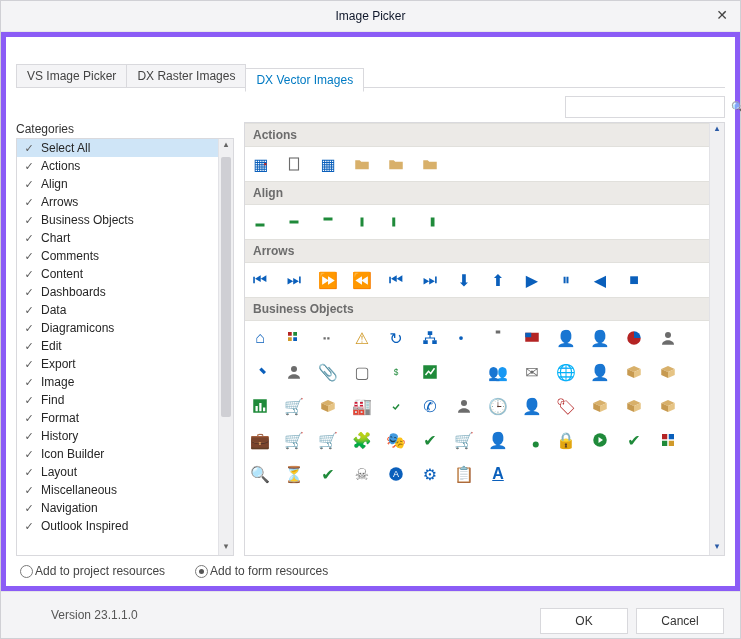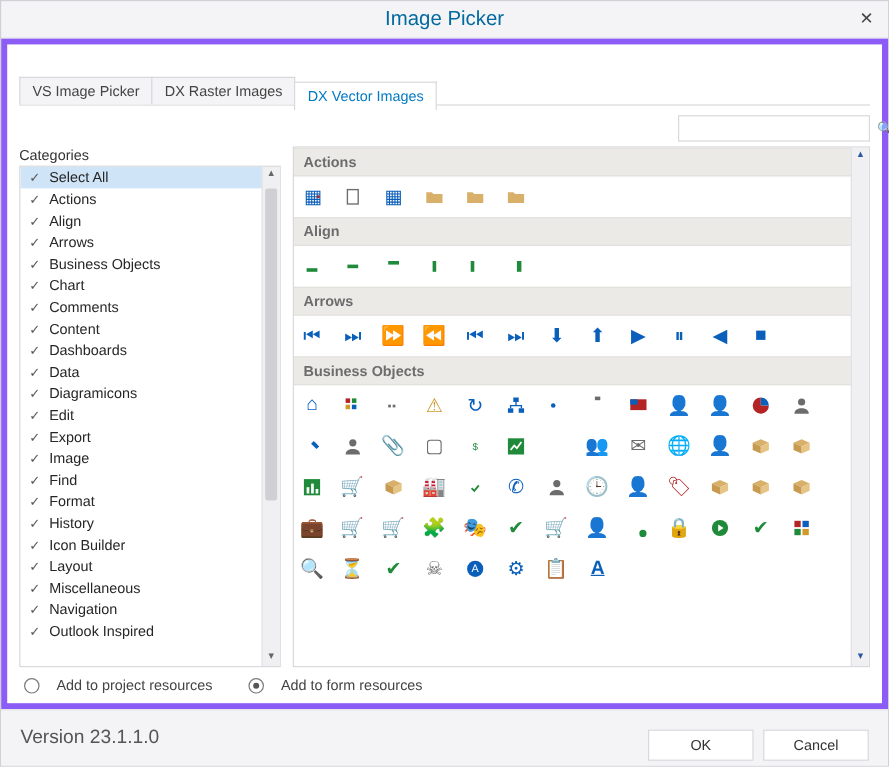--- a/index.html
+++ b/index.html
@@ -1,18 +1,18 @@
 <!DOCTYPE html>
 <html><head>
 <meta charset="utf-8">
 <style>
 html, body { margin:0; padding:0; font-family:"Segoe UI", Tahoma, sans-serif; font-size:12px; background:#f0f0f3; color:#262626;}
 .window { width:741px; height:639px; box-sizing:border-box; border:1px solid #d0d0d5; background:#f4f4f6; position:relative; display:flex; flex-direction:column;}
 .titlebar { height:30px; display:flex; align-items:center; justify-content:center; border-bottom:1px solid #e8e8eb; position:relative;}
-.titlebar .title { font-size:17px; color:#0369a1;}
+.titlebar .title { font-size:12px; color:#0f172a;}
 .close-x { position:absolute; right:12px; top:6px; font-size:14px; cursor:pointer; color:#444;}
 .inner { margin:0; border:5px solid #8b5cf6; background:#fff; flex:1; display:flex; flex-direction:column; padding:26px 10px 8px 10px; box-sizing:border-box;}
 .tabs { display:flex; align-items:flex-end; height:24px; border-bottom:1px solid #d9d9dd; padding-left:0;}
 .tab { padding:4px 10px 4px 10px; border:1px solid #d9d9dd; border-bottom:none; margin-right:-1px; background:#f4f4f6; font-size:12px; color:#444; cursor:pointer;}
 .tab.active { background:#fff; color:#007ac3; border-bottom:1px solid #fff; position:relative; top:5px;}
 .search-row { display:flex; justify-content:flex-end; margin:8px 0 4px 0;}
 .search-box { width:160px; height:22px; border:1px solid #d9d9dd; display:flex; align-items:center; padding:0 6px; box-sizing:border-box; background:#fff;}
 .search-box input { border:none; outline:none; flex:1; font-size:12px; background:transparent;}
 .search-box .sicon { color:#888; font-size:11px;}
 .body { display:flex; flex:1; min-height:0; gap:10px;}
@@ -29,25 +29,25 @@
 .cat-list li.selected { background:#cfe5f7;}
 .gallery-col { flex:1; border:1px solid #d9d9dd; background:#fff; position:relative; overflow:hidden;}
 .gallery-col .gscroll { position:absolute; right:0; top:0; bottom:0; width:14px; background:#f0f0f2; border-left:1px solid #e2e2e6;}
 .gallery-col .gscroll .gup,.gallery-col .gscroll .gdn {position:absolute; left:0; right:0; height:14px; text-align:center; font-size:9px; color:#2a5aa6;}
 .gallery-col .gscroll .gup{ top:0;} .gallery-col .gscroll .gdn{ bottom:0;}
 .gallery-inner { margin-right:14px; font-size:12px;}
 .group-hdr { background:#eceae7; color:#6c6c6c; font-weight:bold; font-size:12px; padding:4px 8px; border-top:1px solid #e1e0dc; border-bottom:1px solid #e1e0dc;}
 .icon-row { display:flex; flex-wrap:wrap; padding:6px 4px; gap:12px;}
 .ic { width:22px; height:22px; display:inline-flex; align-items:center; justify-content:center; font-size:16px;}
 .bottom-row { display:flex; align-items:center; gap:30px; padding:8px 4px 0 4px; color:#444;}
-.radio { display:flex; align-items:center; gap:14px; cursor:pointer;}
+.radio { display:flex; align-items:center; gap:2px; cursor:pointer;}
 .rdot { width:11px; height:11px; border:1px solid #7a7a7a; border-radius:50%; display:inline-flex; align-items:center; justify-content:center;}
 .rdot .fill{ width:5px; height:5px; border-radius:50%; background:#555;}
 .footer { height:46px; border-top:1px solid #e4e4e8; display:flex; align-items:center; padding:0 16px; justify-content:space-between; background:#f4f4f6;}
-.footer .ver { color:#555; font-size:16px;}
+.footer .ver { color:#555; font-size:12px;margin-left:34px;}
 .btns { display:flex; gap:8px;margin-top:12px;}
 .btn { min-width:62px; height:24px; background:#fff; border:1px solid #d8d8dc; display:inline-flex; align-items:center; justify-content:center; font-size:12px; color:#333; padding:0 12px; cursor:pointer;}
 
 .blue { color:#0a5fbb;} .green{ color:#1f8a3a;} .red{color:#b42424;} .gold{color:#d09a2a;} .gray{color:#6c6c6c;} .dark{color:#3b3b3b;}
 svg.icn{width:18px;height:18px;}
 </style>
 </head>
 <body>
 
 <div class="window">

